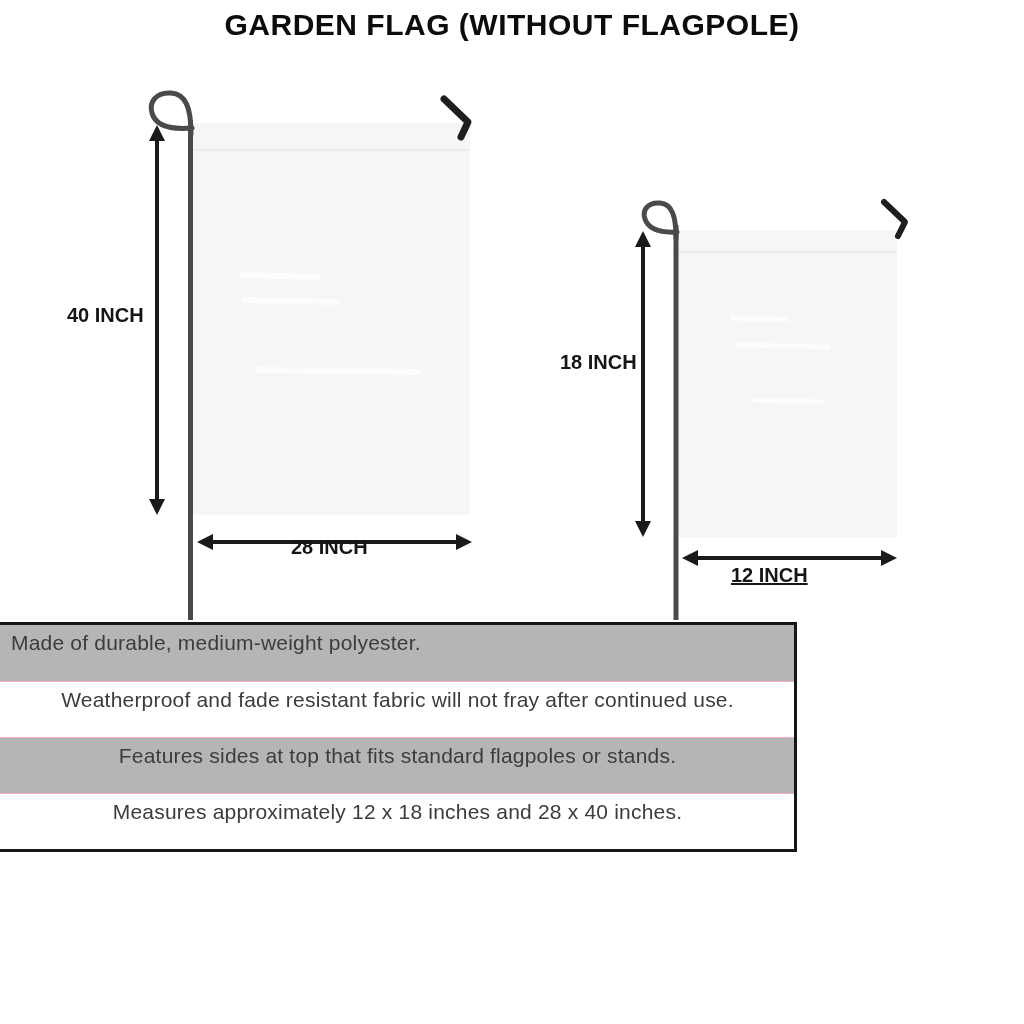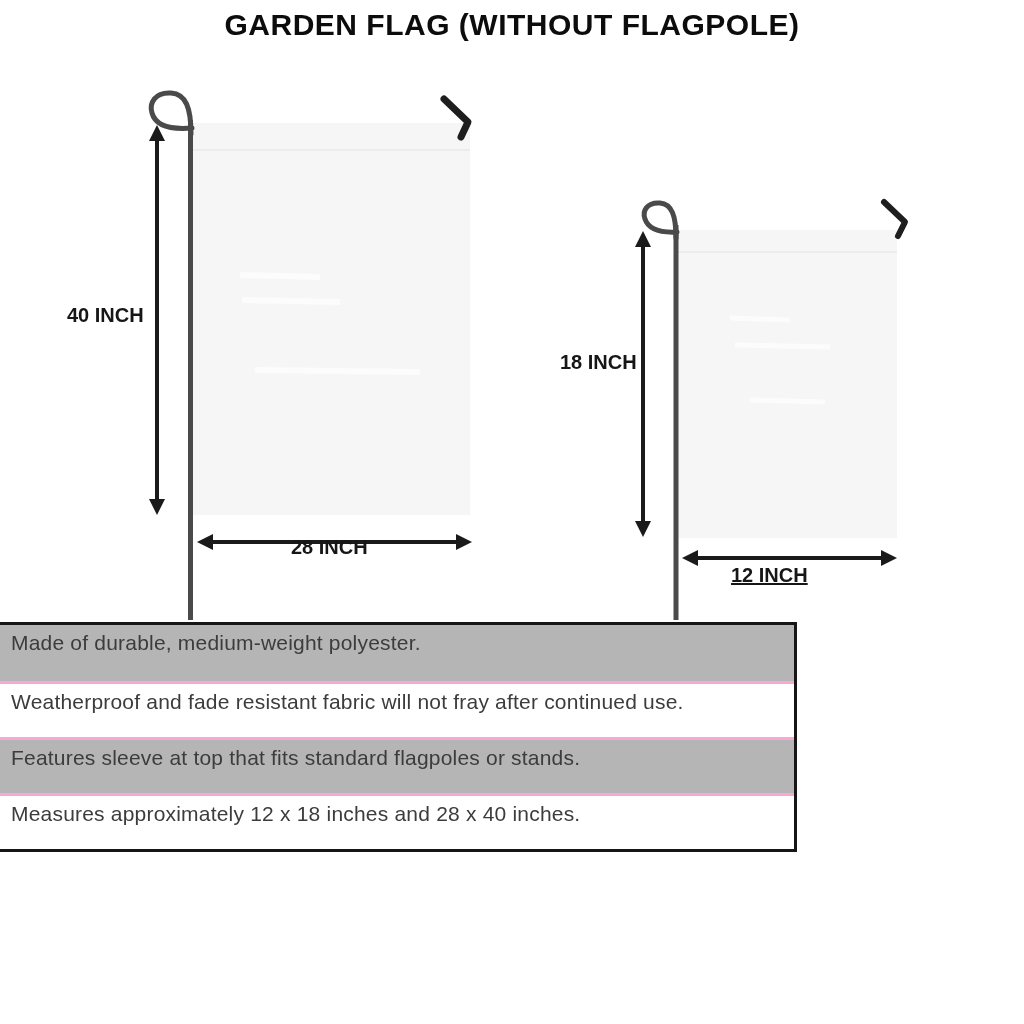--- a/index.html
+++ b/index.html
@@ -62,21 +62,21 @@
     box-sizing: border-box;
   }
   .feature-row {
     height: 56px;
     box-sizing: border-box;
     padding: 6px 10px 14px 12px;
     font-size: 21px;
     color: #3c3c3c;
     letter-spacing: 0.2px;
   }
-  .feature-row + .feature-row { border-top: 3px solid #f9a8d4; }
+  .feature-row + .feature-row { border-top: 1px solid #f9a8d4; text-align: center; }
   .feature-row.gray  { background: #b5b5b5; }
   .feature-row.white { background: #ffffff; }
 </style>
 </head>
 <body>
 
 <div class="canvas">
 
   <div class="title-block">
     <div>GARDEN FLAG (WITHOUT FLAGPOLE)</div>
@@ -148,17 +148,17 @@
   </svg>
 
   <div class="dim-label h40">40 INCH</div>
   <div class="dim-label w28">28 INCH</div>
   <div class="dim-label h18">18 INCH</div>
   <div class="dim-label w12">12 INCH</div>
 
   <div class="features-table">
     <div class="feature-row gray">Made of durable, medium-weight polyester.</div>
     <div class="feature-row white">Weatherproof and fade resistant fabric will not fray after continued use.</div>
-    <div class="feature-row gray">Features sleeve at top that fits standard flagpoles or stands.</div>
+    <div class="feature-row gray">Features sides at top that fits standard flagpoles or stands.</div>
     <div class="feature-row white">Measures approximately 12 x 18 inches and 28 x 40 inches.</div>
   </div>
 
 </div>
 
 </body></html>

